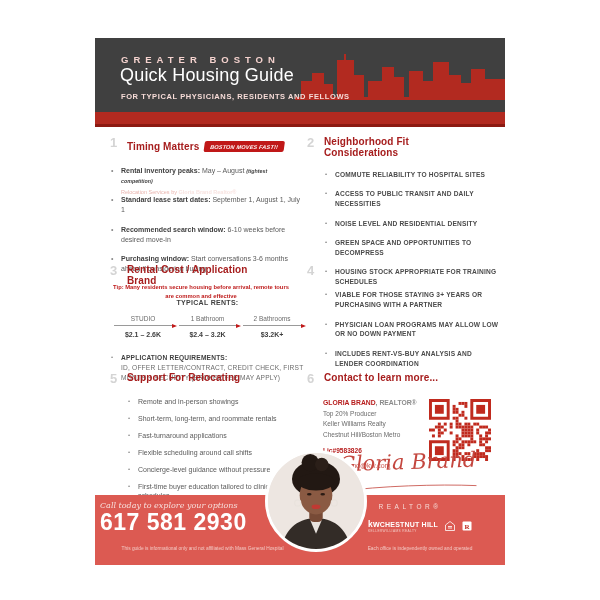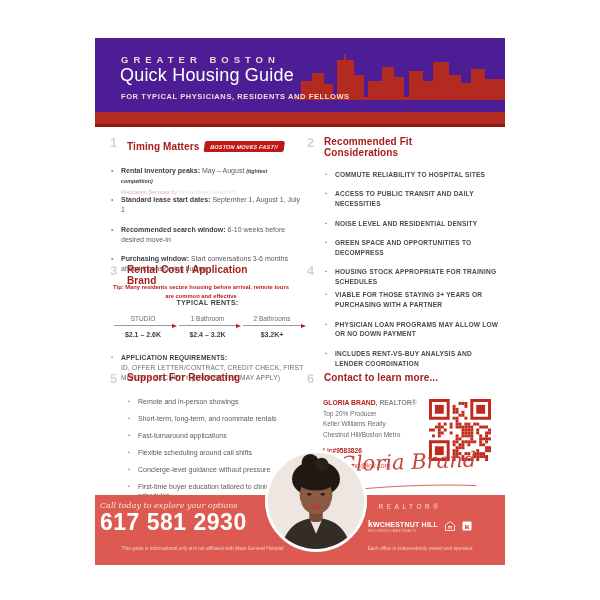--- a/index.html
+++ b/index.html
@@ -1,21 +1,21 @@
 <!DOCTYPE html>
 <html><head>
 <meta charset="utf-8">
 <style>
   * { margin:0; padding:0; box-sizing:border-box; }
   html,body { width:600px; height:600px; background:#ffffff; font-family:"Liberation Sans", sans-serif; }
   .canvas { position:relative; width:600px; height:600px; background:#fff; overflow:hidden; }
   .flyer { position:absolute; left:95px; top:38px; width:410px; height:527px; background:#fff; }
 
   
-  .header { position:absolute; top:0; left:0; width:410px; height:74px; background:#4c1d95; overflow:hidden; }
+  .header { position:absolute; top:0; left:0; width:410px; height:74px; background:#404040; overflow:hidden; }
   .header-sub { position:absolute; top:74px; left:0; width:410px; height:12px; background:#B22A20; }
   .header-line { position:absolute; top:86px; left:0; width:410px; height:3px; background:#8C1A12; }
   .kicker { position:absolute; top:16px; left:26px; font-size:9.5px; font-weight:bold; letter-spacing:5px; color:#F4D2CE; }
   .h-title { position:absolute; top:27px; left:25px; font-size:18px; font-weight:normal; color:#ffffff; letter-spacing:0.2px; }
   .h-sub { position:absolute; top:54px; left:26px; font-size:7.5px; font-weight:bold; letter-spacing:0.6px; color:#F6DBD7; }
   .byline { position:absolute; top:76.5px; left:26px; font-size:5.5px; color:#E9B5AF; }
   .byline b { color:#F8E3E0; }
   .skyline { position:absolute; right:0; bottom:12px; width:210px; height:46px; }
 
   
@@ -137,21 +137,21 @@
         <li><span class="lead">Standard lease start dates:</span><span> September 1, August 1, July 1</span></li>
         <li><span class="lead">Recommended search window:</span><span> 6-10 weeks before desired move-in</span></li>
         <li><span class="lead">Purchasing window:</span><span> Start conversations 3-6 months ahead if considering buying</span></li>
       </ul>
       <div class="tip">Tip: Many residents secure housing before arrival, remote tours are common and effective</div>
     </div>
 
     <div class="sec" style="left:212px; top:98px; width:190px;">
       <div class="sec-head">
         <div class="sec-num">2</div>
-        <div class="sec-title" style="width:150px;">Recommended Fit Considerations</div>
+        <div class="sec-title" style="width:150px;">Neighborhood Fit Considerations</div>
       </div>
       <ul class="caps" style="padding-left:17px;">
         <li>COMMUTE RELIABILITY TO HOSPITAL SITES</li>
         <li>ACCESS TO PUBLIC TRANSIT AND DAILY NECESSITIES</li>
         <li>NOISE LEVEL AND RESIDENTIAL DENSITY</li>
         <li>GREEN SPACE AND OPPORTUNITIES TO DECOMPRESS</li>
         <li>HOUSING STOCK APPROPRIATE FOR TRAINING SCHEDULES</li>
       </ul>
     </div>
 

